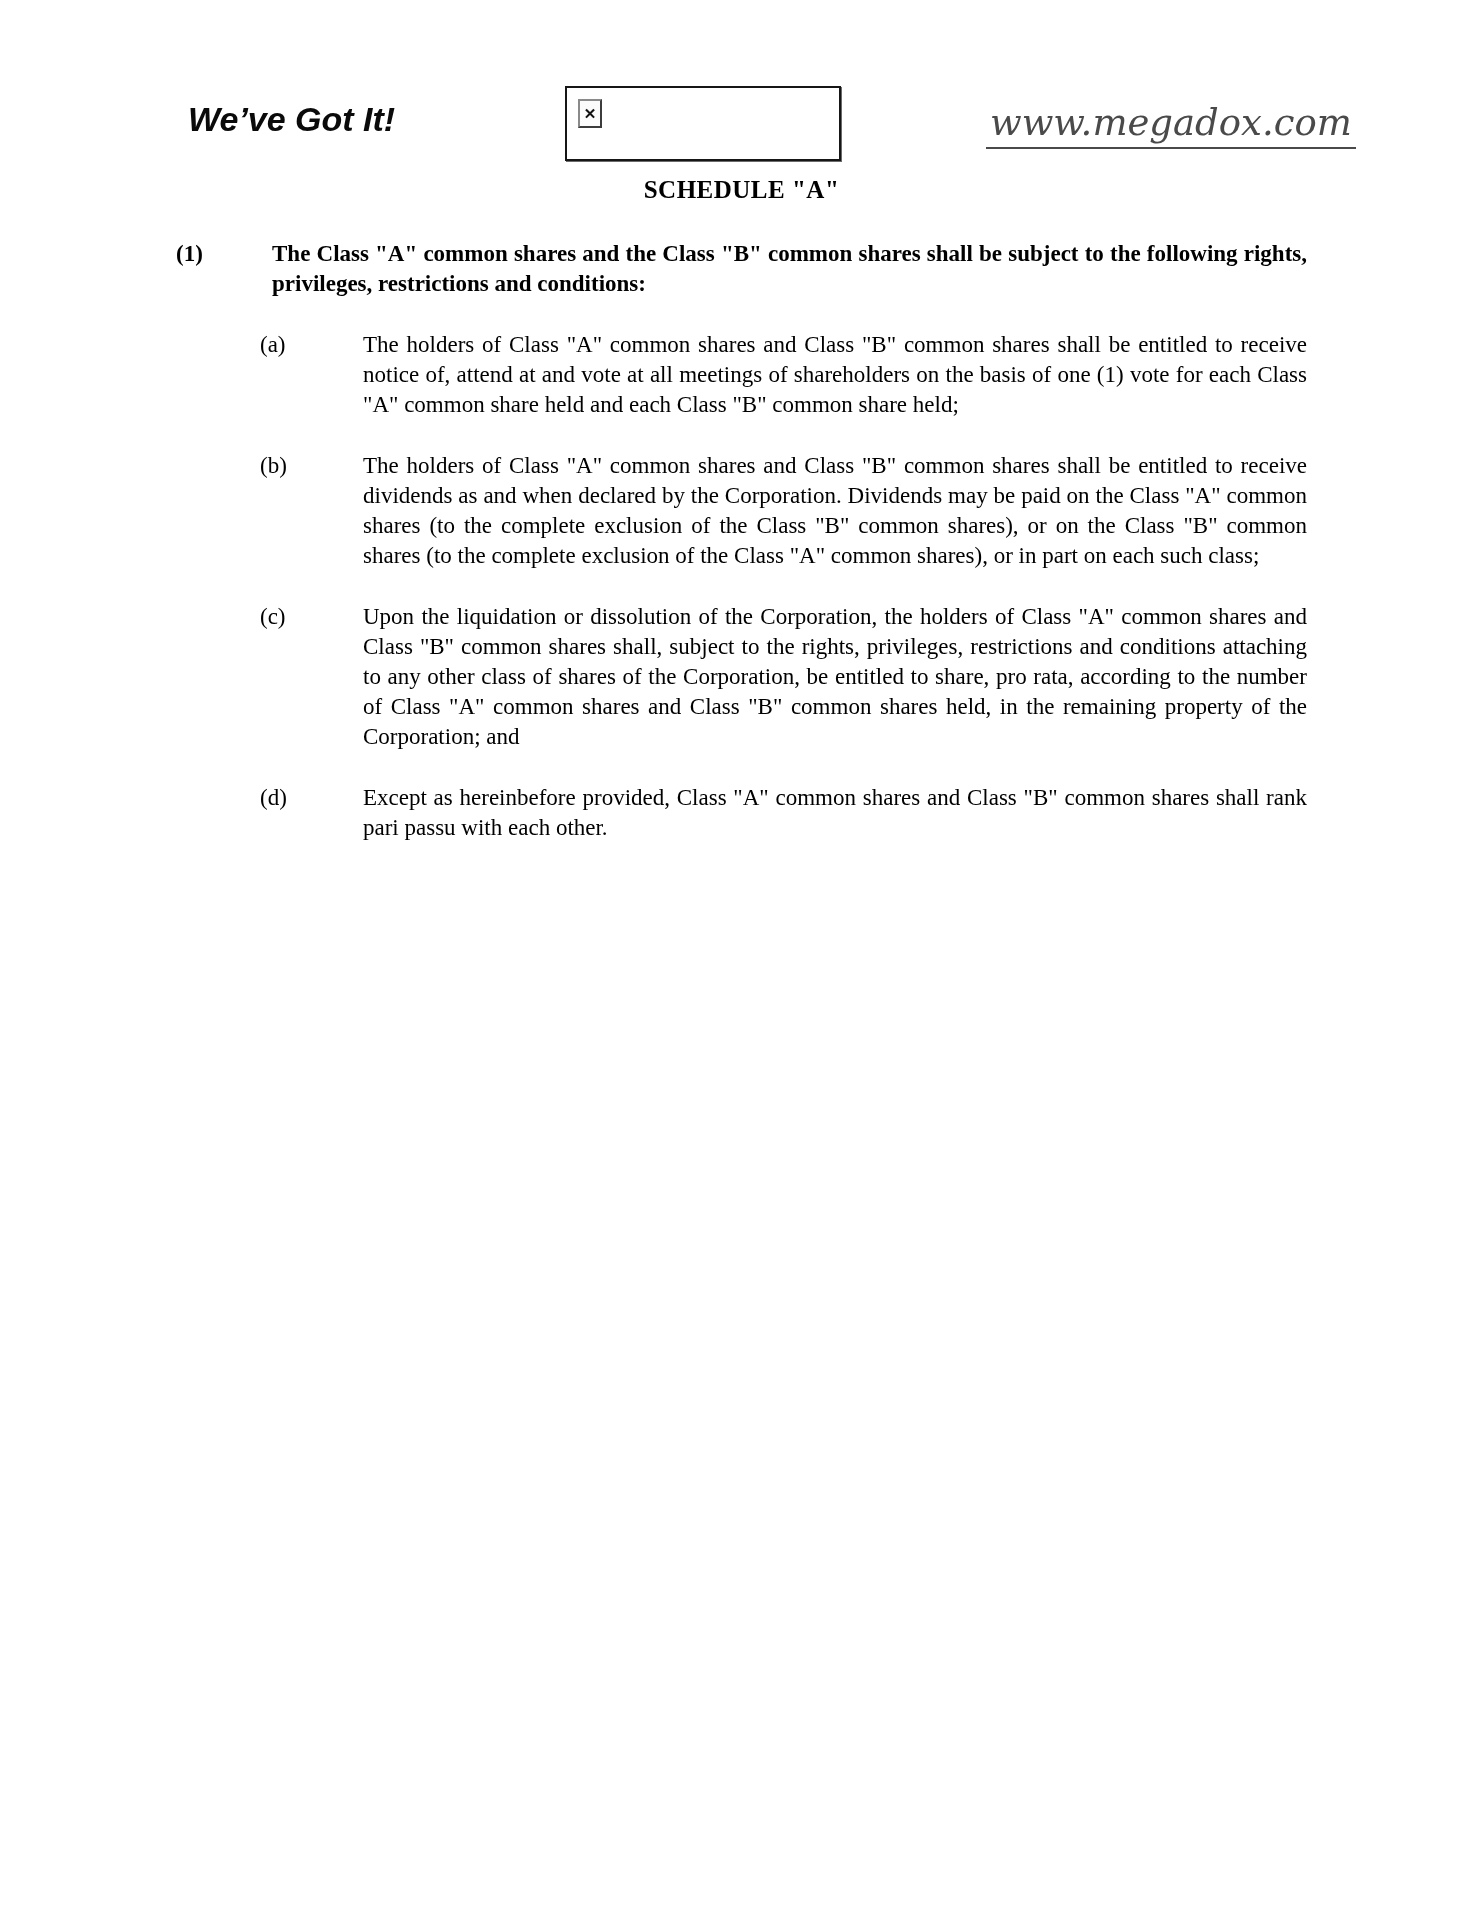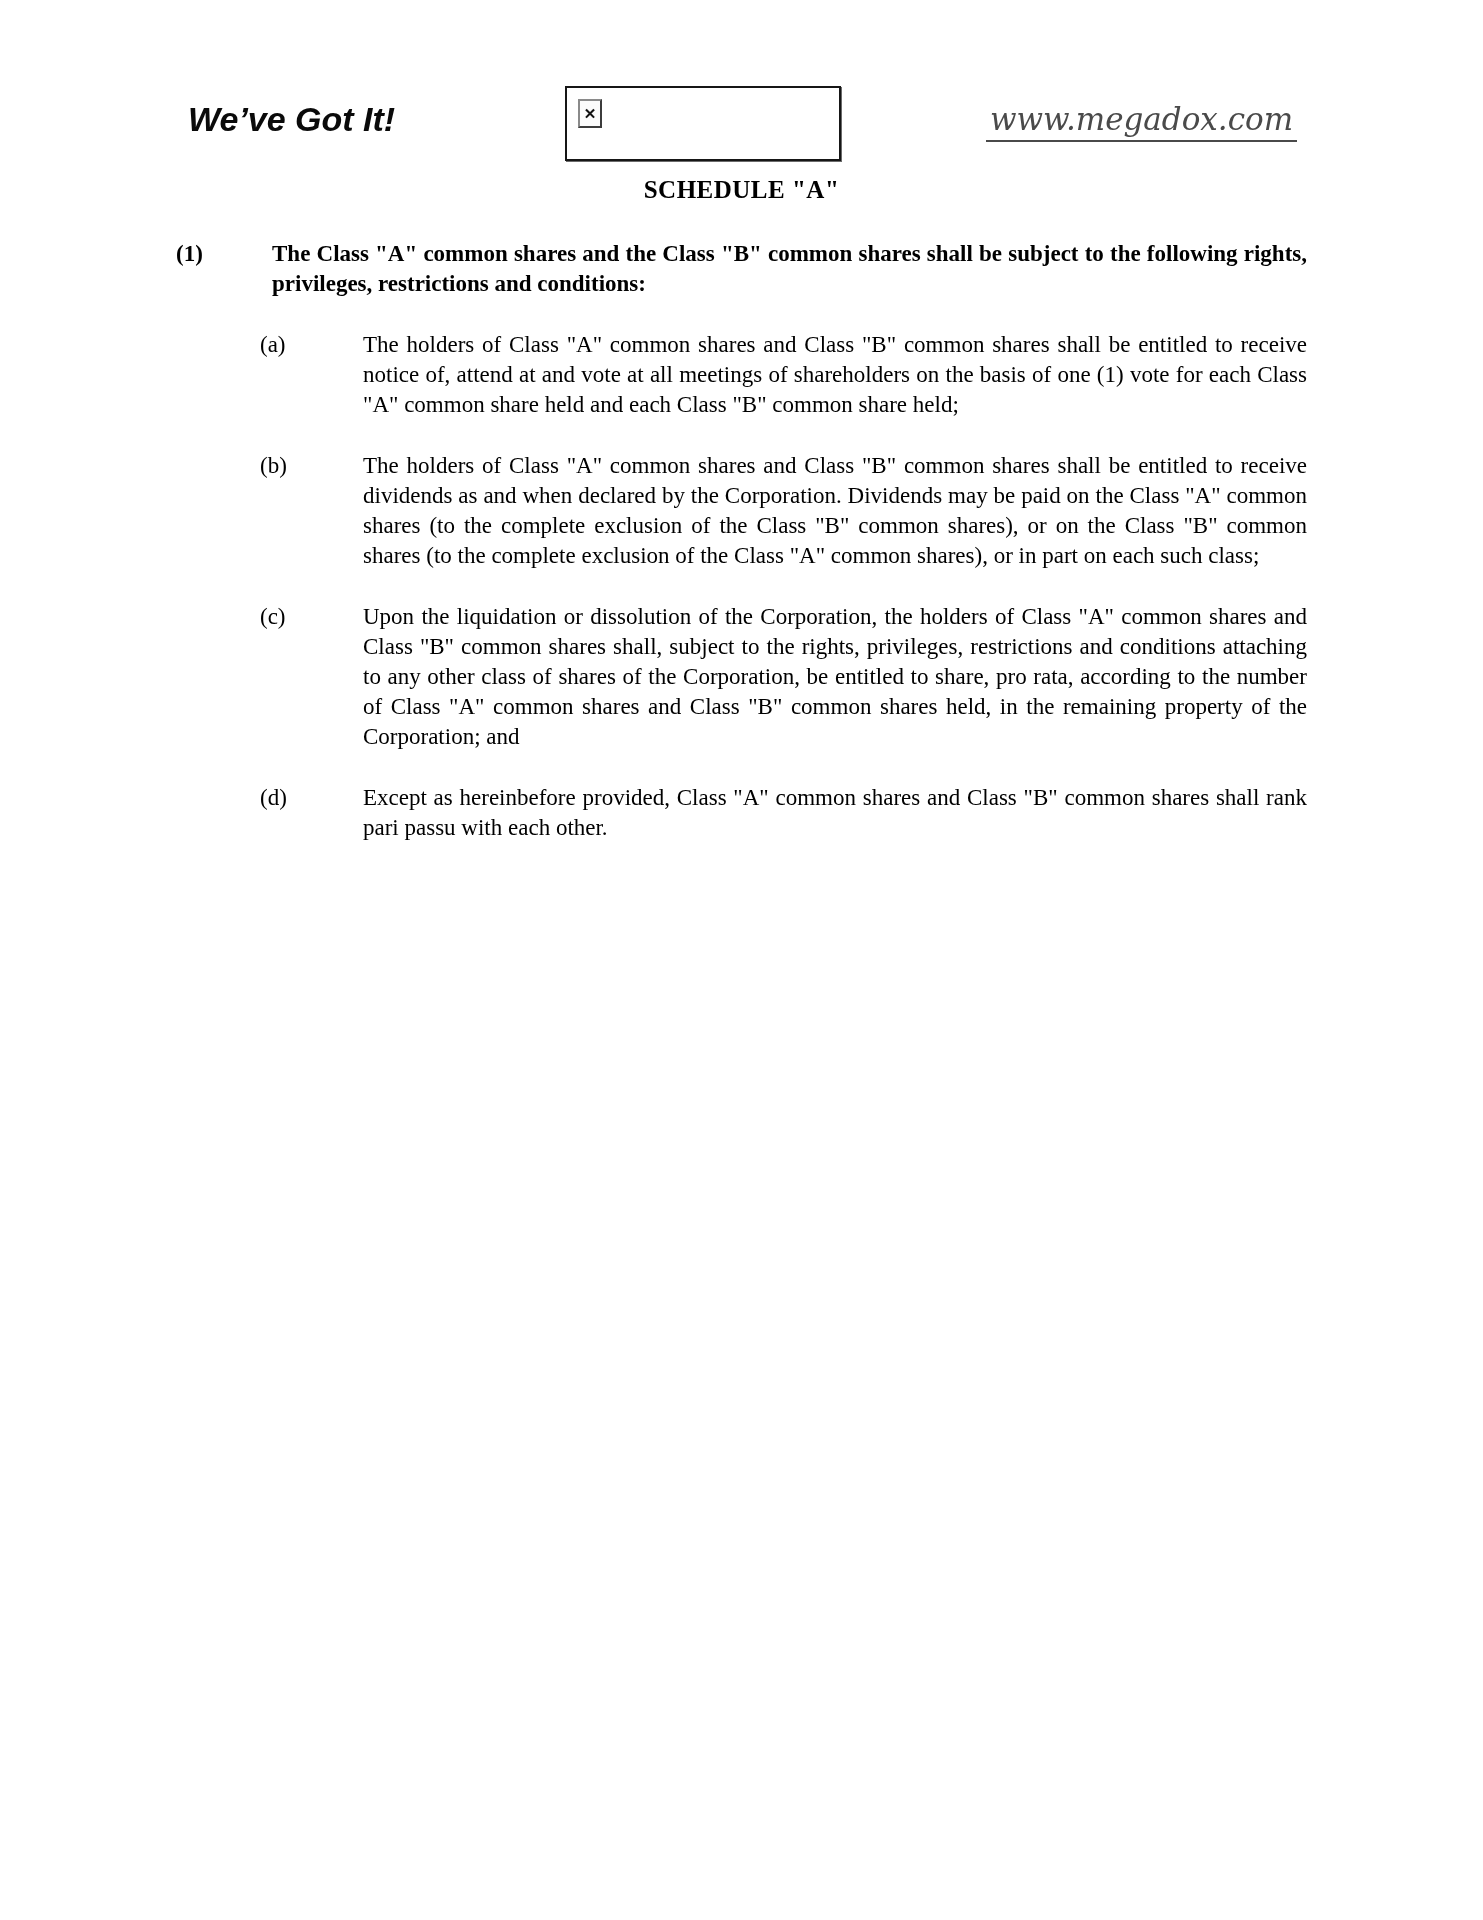--- a/index.html
+++ b/index.html
@@ -57,21 +57,21 @@
     font-size: 15px;
     color: #111111;
     line-height: 1;
   }
   .site-link {
     position: absolute;
     left: 986px;
     top: 101px;
     font-family: "DejaVu Serif", serif;
     font-style: italic;
-    font-size: 31px;
+    font-size: 37px;
     color: #4a4a4a;
     text-decoration: none;
     border-bottom: 2px solid #4a4a4a;
     padding: 0 4px 3px 4px;
     white-space: nowrap;
   }
 
   
   .content {
     position: absolute;

